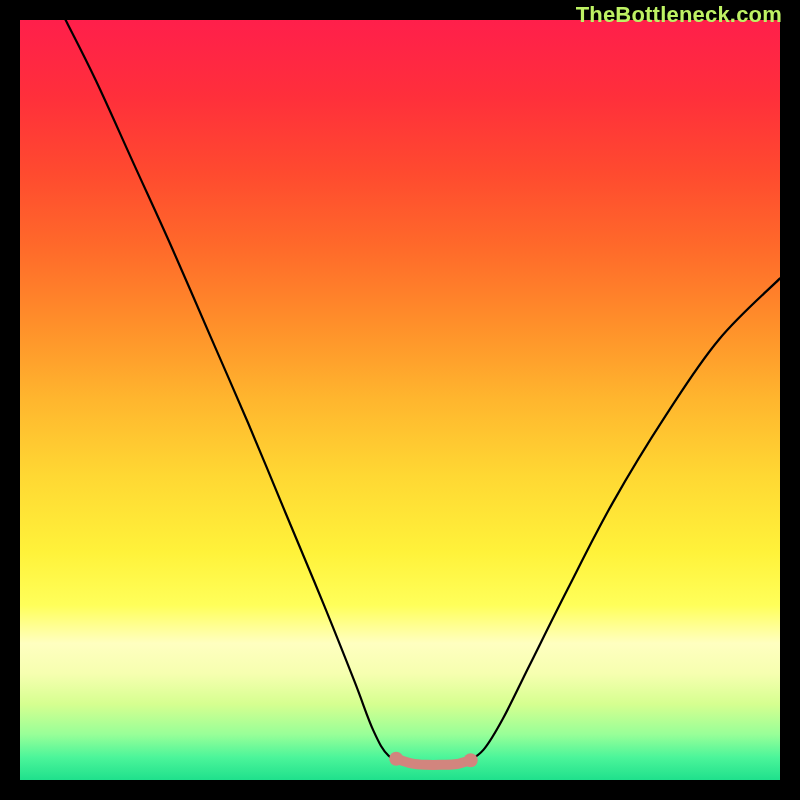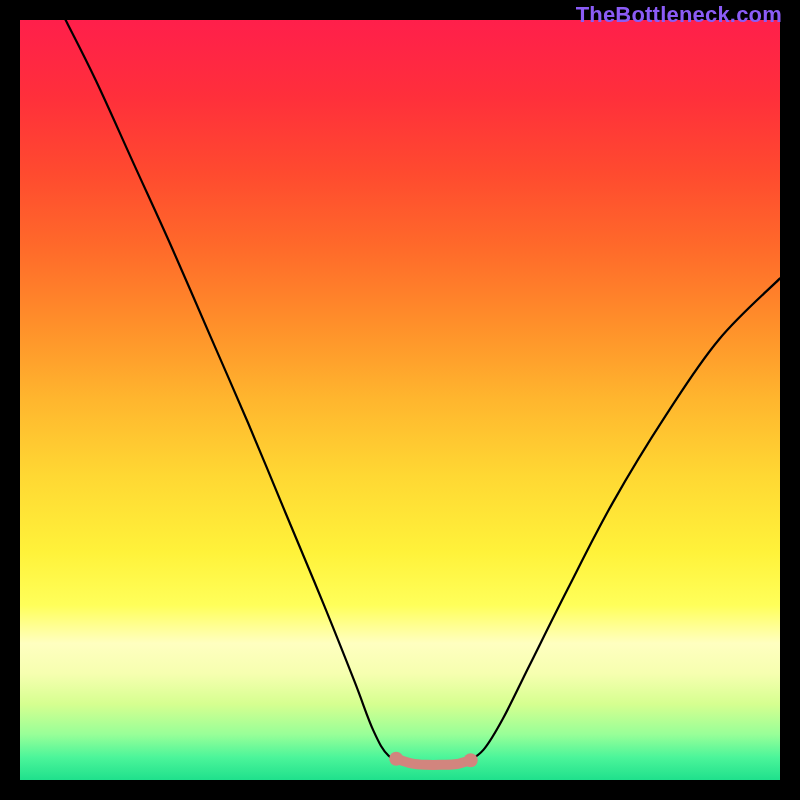--- a/index.html
+++ b/index.html
@@ -18,21 +18,21 @@
     width: 760px;
     height: 760px;
     overflow: hidden;
   }
   .watermark {
     position: absolute;
     top: 2px;
     right: 18px;
     font-size: 22px;
     font-weight: 600;
-    color: #8b5cf6;
+    color: #bef264;
     letter-spacing: 0.2px;
     z-index: 3;
   }
   svg.curve {
     position: absolute;
     left: 0; top: 0;
     width: 760px;
     height: 760px;
     z-index: 2;
   }

